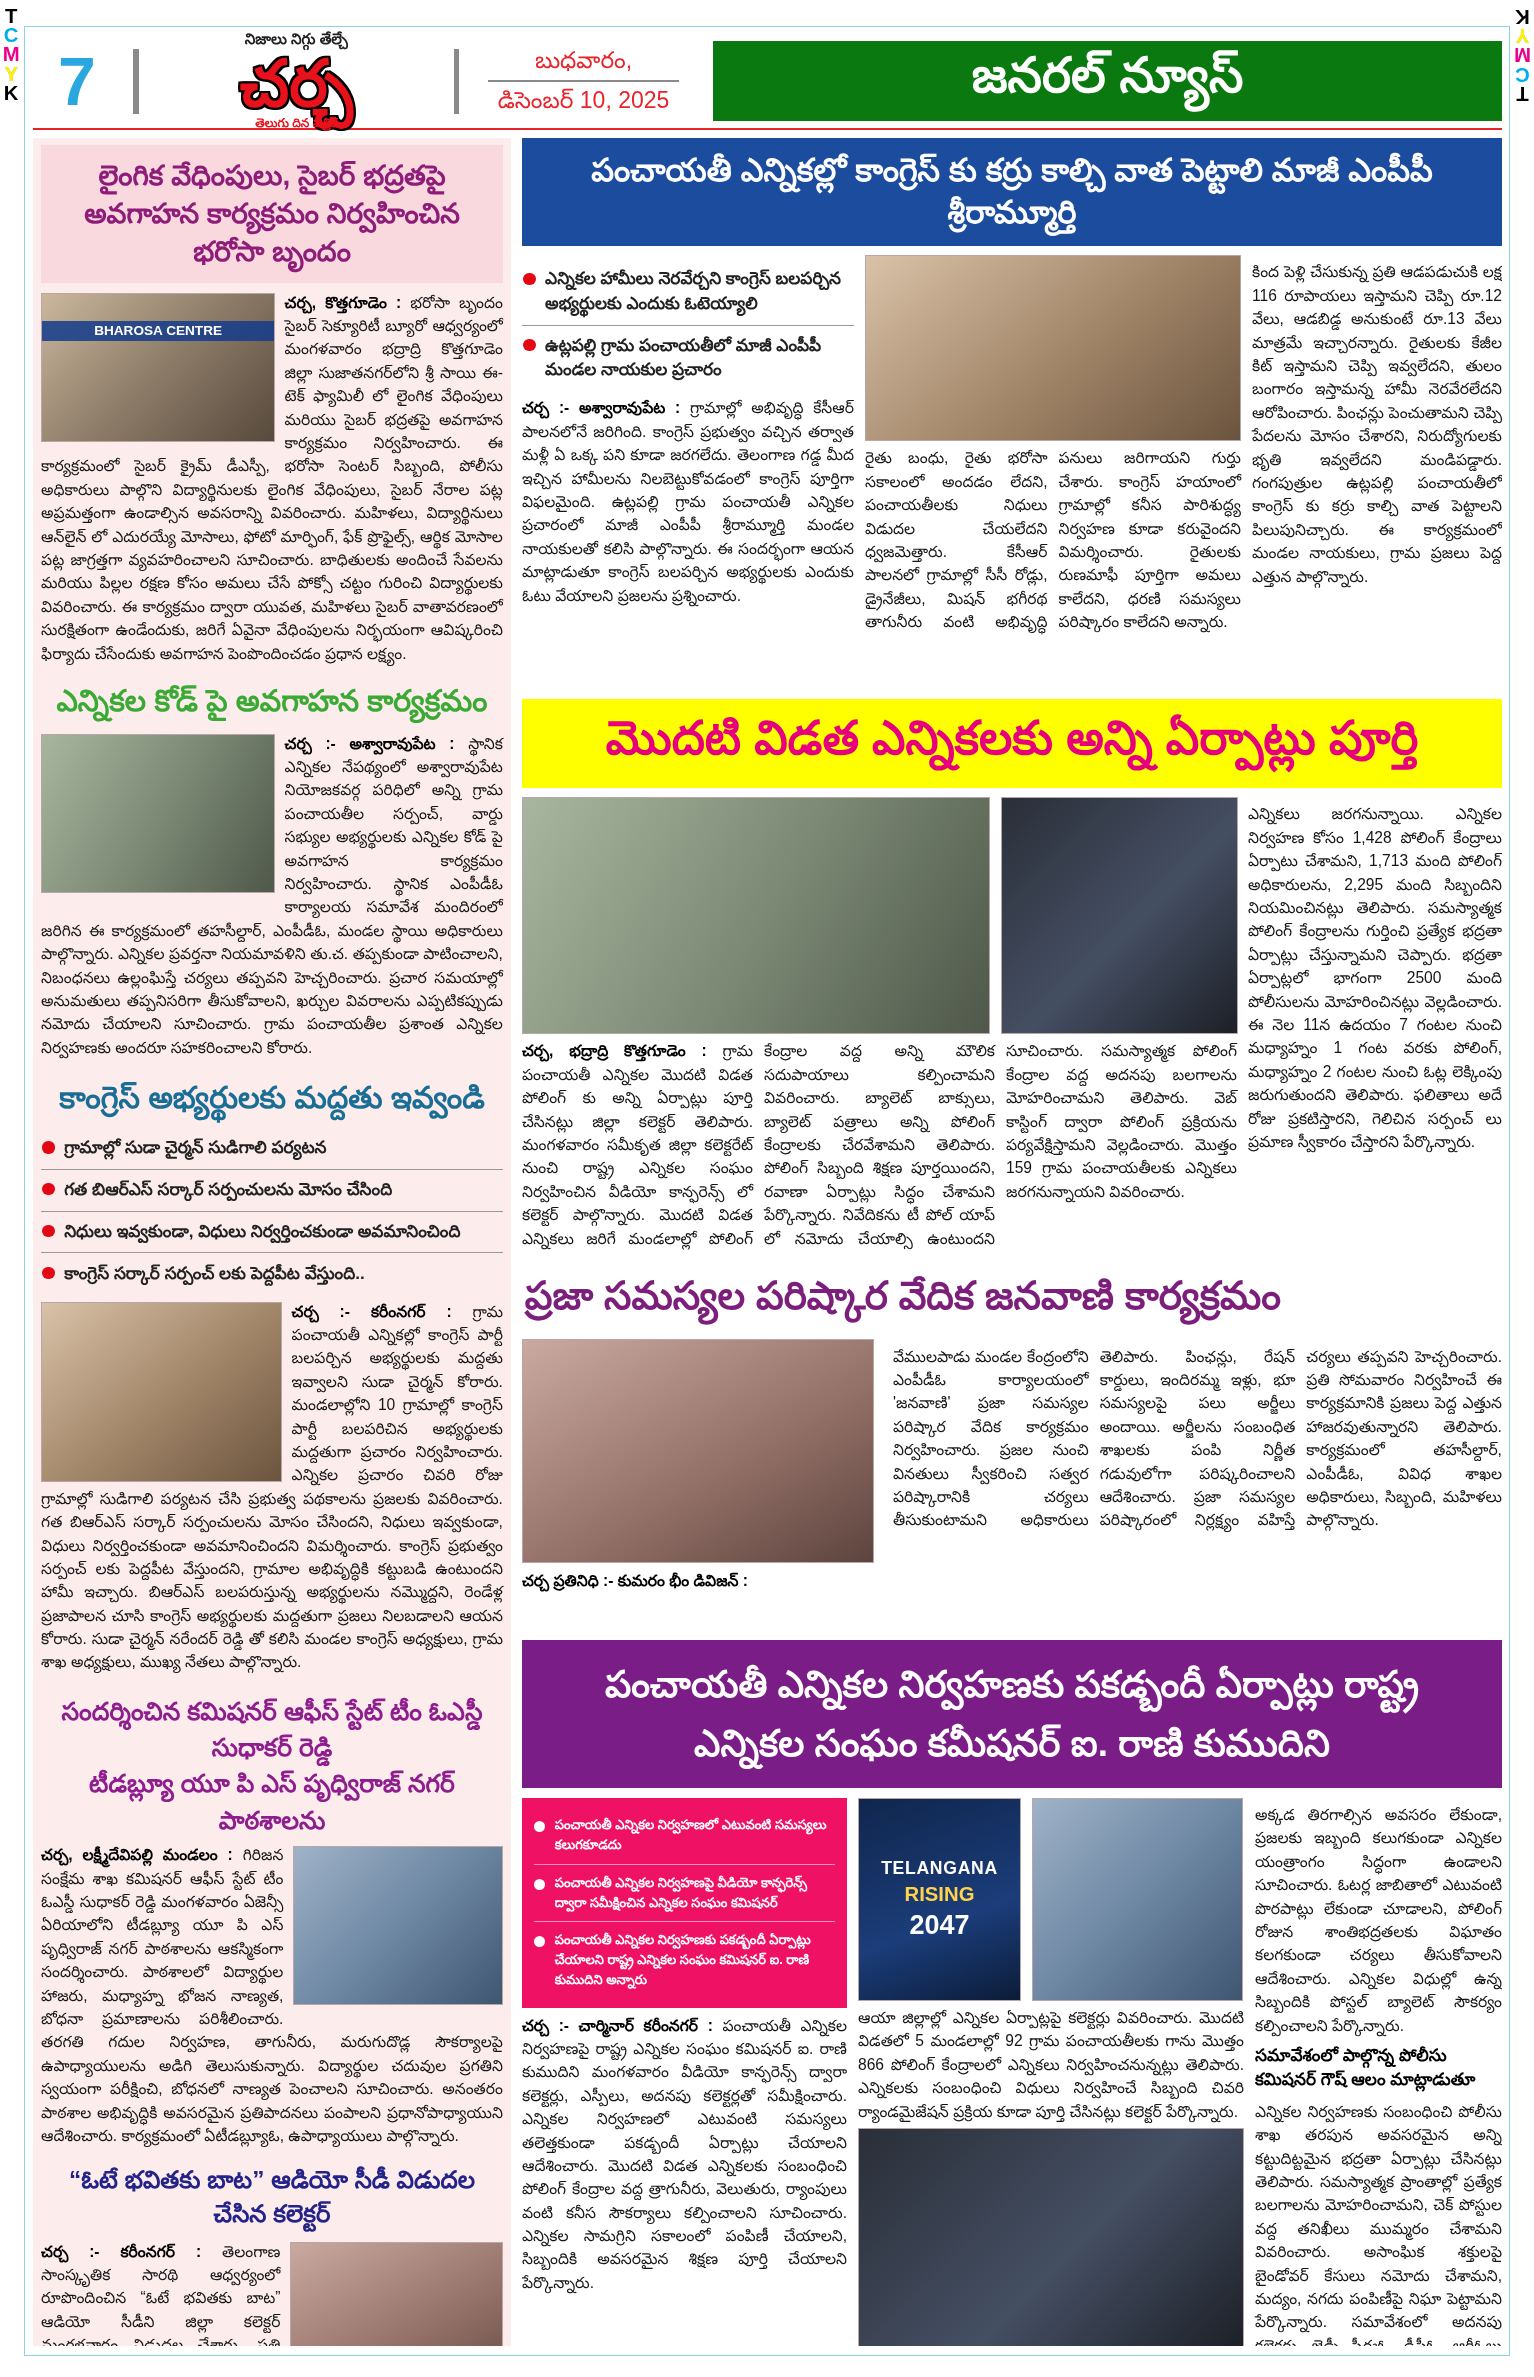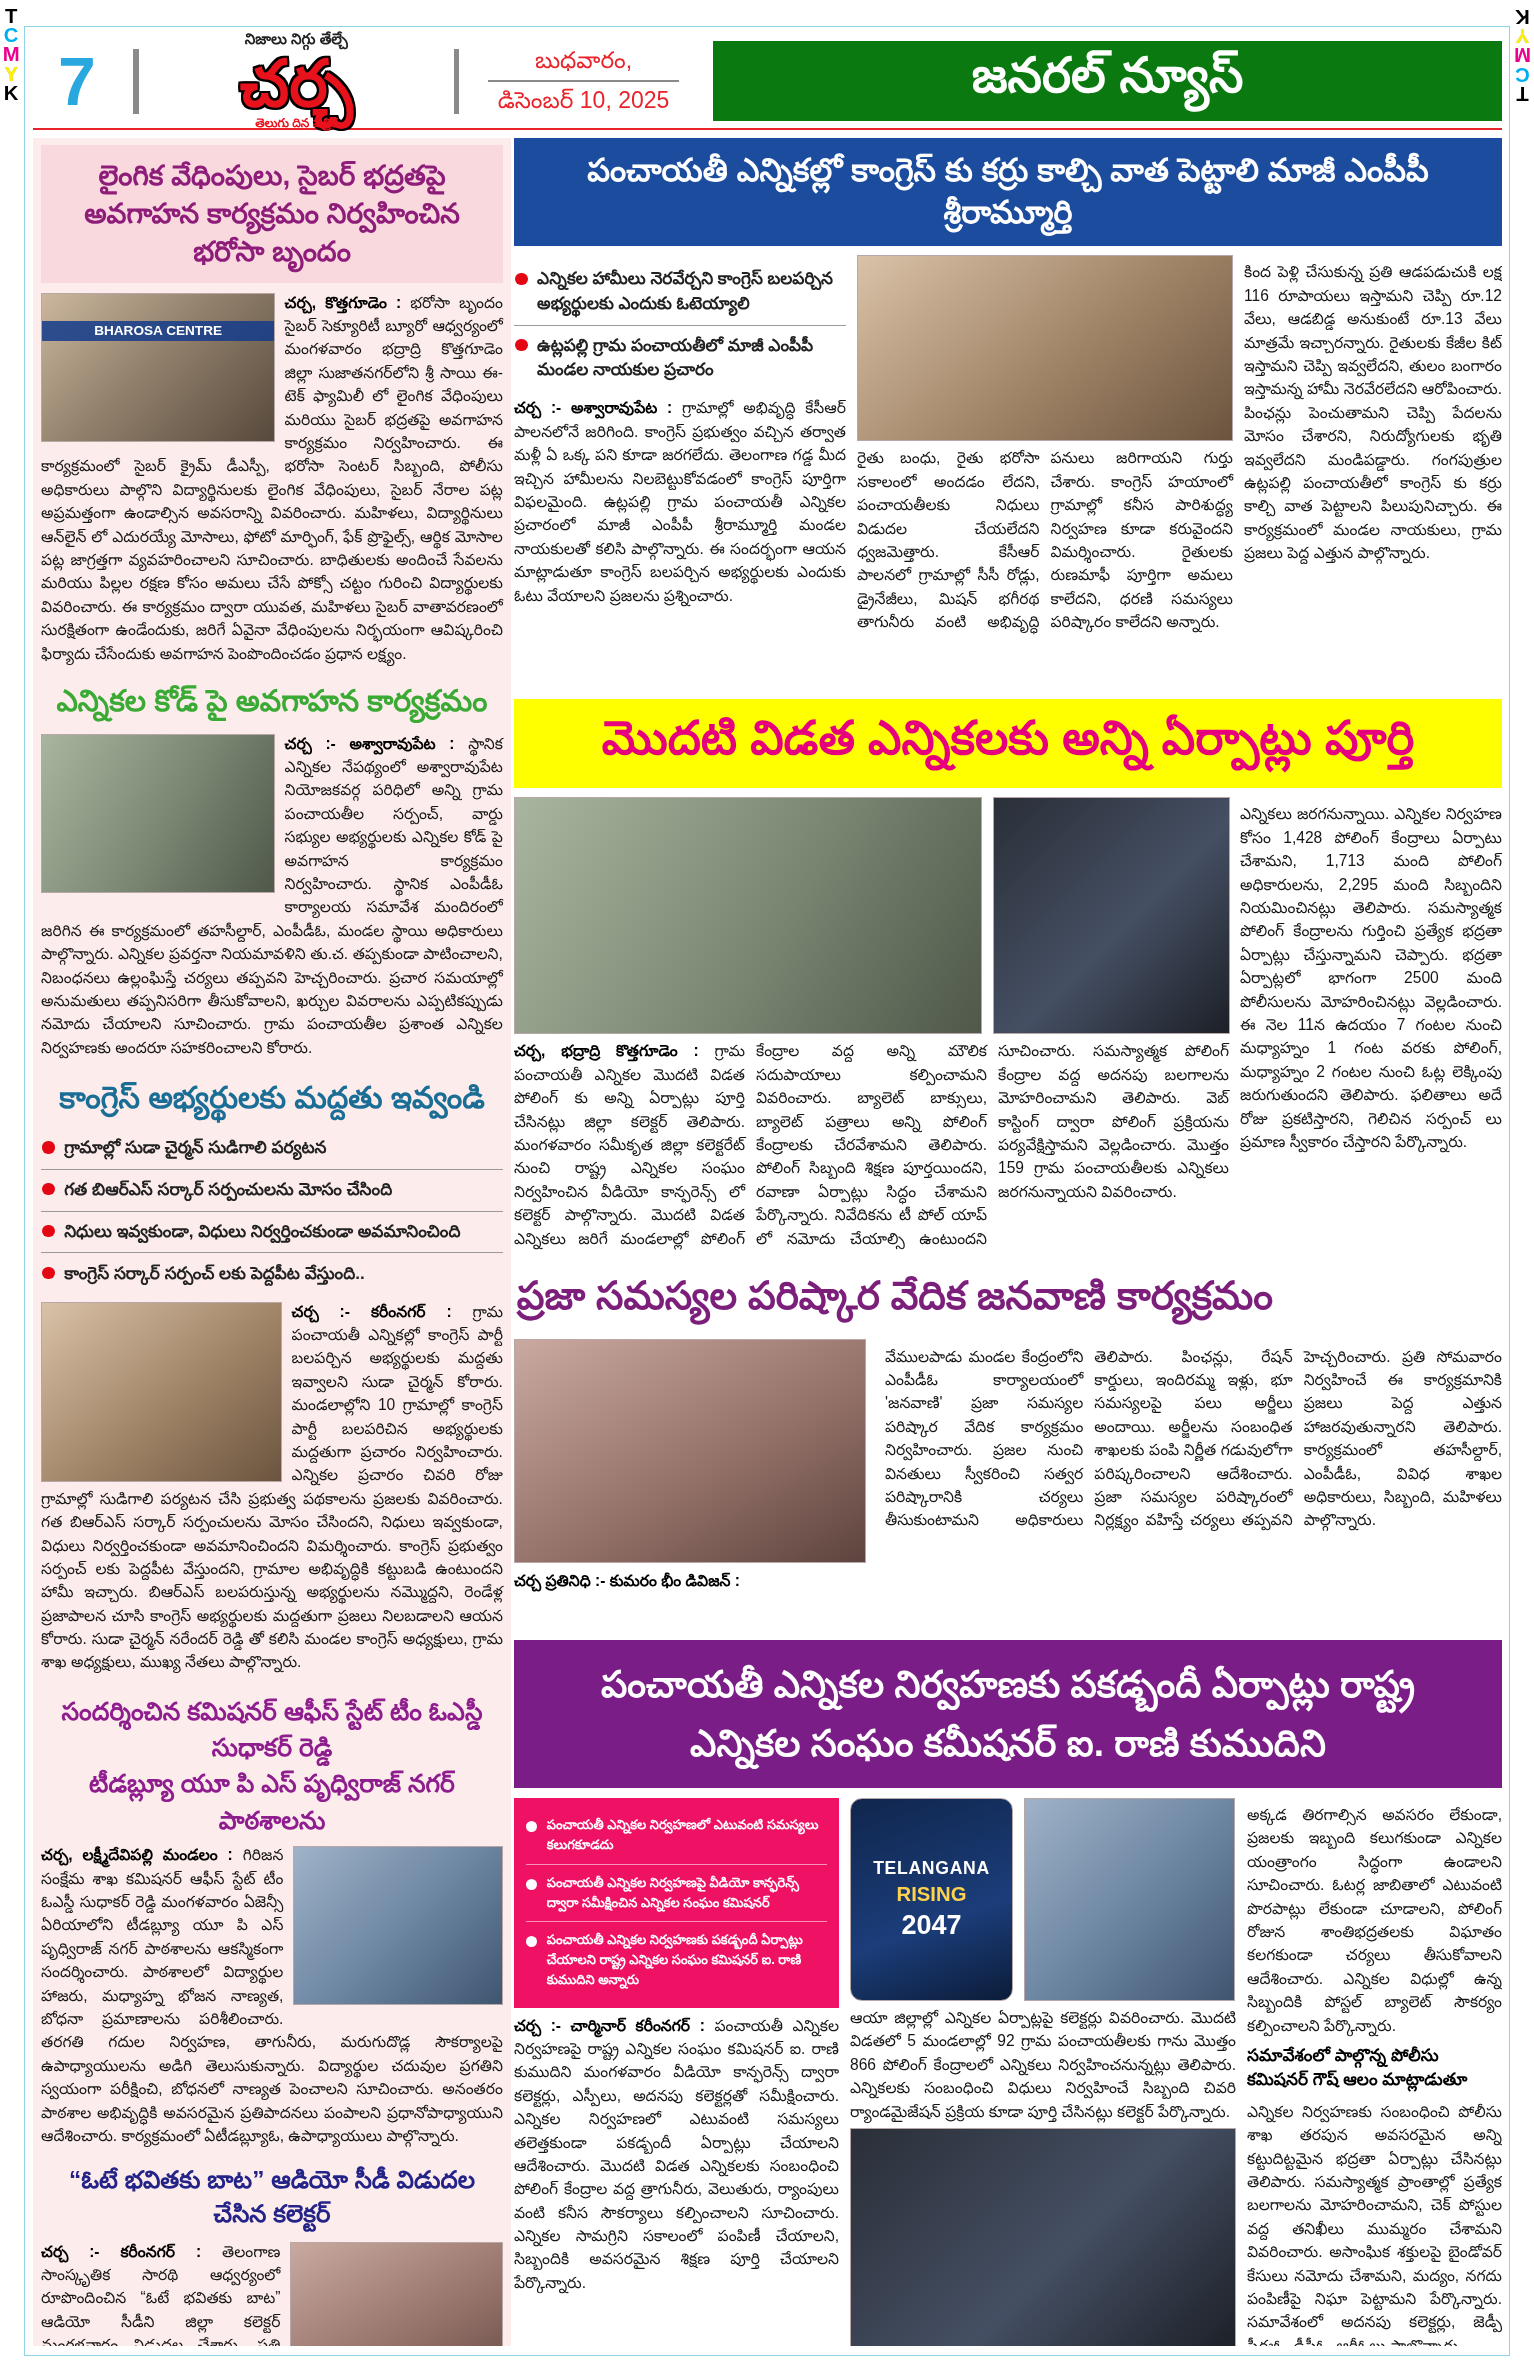--- a/index.html
+++ b/index.html
@@ -23,21 +23,21 @@
   .masthead{width:291px;text-align:center;}
   .mast-tagline{font-size:15px;color:#222;font-weight:bold;}
   .mast-title{font-size:65px;font-weight:bold;color:#e8121c;line-height:1.0;
       text-shadow:2px 2px 0 #000,-2px -2px 0 #000,2px -2px 0 #000,-2px 2px 0 #000,0 2px 0 #000,0 -2px 0 #000,2px 0 0 #000,-2px 0 0 #000;}
   .mast-sub{font-size:12.2px;color:#e8121c;font-weight:bold;}
   .dateblock{width:224px;text-align:center;color:#e8232a;font-weight:normal;font-size:23px;line-height:1.3;}
   .date-rule{height:2.7px;background:#8a8a8a;margin:4.1px 16.3px;}
   .section-banner{flex:1;margin-left:17.6px;height:80px;background:#0a7a10;color:#ffffff;
       display:flex;align-items:center;justify-content:center;font-size:49px;font-weight:bold;}
   
-  .main{position:absolute;left:33px;top:138px;width:1469px;height:2208px;display:flex;gap:3px;}
+  .main{position:absolute;left:33px;top:138px;width:1469px;height:2208px;display:flex;gap:11px;}
   .leftcol{width:478px;background:#fdecec;padding:4.1px 8.1px;box-sizing:border-box;overflow:hidden;}
   .rightcol{flex:1;display:flex;flex-direction:column;gap:9.5px;overflow:hidden;}
   
   .body-txt{font-size:15.6px;line-height:1.5;text-align:justify;color:#151515;margin:5.4px 0;}
   .byline{font-weight:bold;color:#000;}
   .photo{position:relative;flex:none;overflow:hidden;border:0.7px solid #b9a7a7;box-sizing:border-box;}
   .ph-a{background:linear-gradient(135deg,#cbb79d 0%,#93826d 45%,#57493c 100%);}
   .ph-b{background:linear-gradient(120deg,#a8b6a0 0%,#7d8b76 50%,#4f584a 100%);}
   .ph-c{background:linear-gradient(140deg,#d9c2a8 0%,#a08467 55%,#6b543f 100%);}
   .ph-d{background:linear-gradient(135deg,#9fb3c8 0%,#6e87a3 50%,#3f5671 100%);}
@@ -74,21 +74,21 @@
   .cols3{column-count:3;column-gap:11px;}
   .magenta-box{background:#ee1164;color:#fff;padding:9.5px 12.2px;}
   .magenta-box ul{list-style:none;margin:0;padding:0;}
   .magenta-box li{display:flex;gap:9.5px;font-size:13px;font-weight:bold;line-height:1.55;
       padding:8.1px 0;border-bottom:0.7px solid rgba(255,255,255,0.55);}
   .magenta-box li:last-child{border-bottom:none;}
   .wdot{flex:none;width:11px;height:11px;border-radius:50%;background:#fff;margin-top:6.1px;}
   .bold-sub{font-weight:bold;font-size:17px;margin:6.8px 0;line-height:1.45;color:#000;}
   .poster{background:linear-gradient(160deg,#10264d 0%,#1b3d7a 60%,#0c1c38 100%);color:#fff;
       display:flex;flex-direction:column;align-items:center;justify-content:center;gap:4.1px;
-      font-weight:bold;text-align:center;border-radius:12px;}
+      font-weight:bold;text-align:center;}
   .poster .p1{font-size:17.6px;letter-spacing:0.7px;}
   .poster .p2{font-size:20.3px;color:#ffd24d;}
   .poster .p3{font-size:27px;}
 </style>
 </head>
 <body>
 
 <div class="page">
 
   <div class="regmark left">

